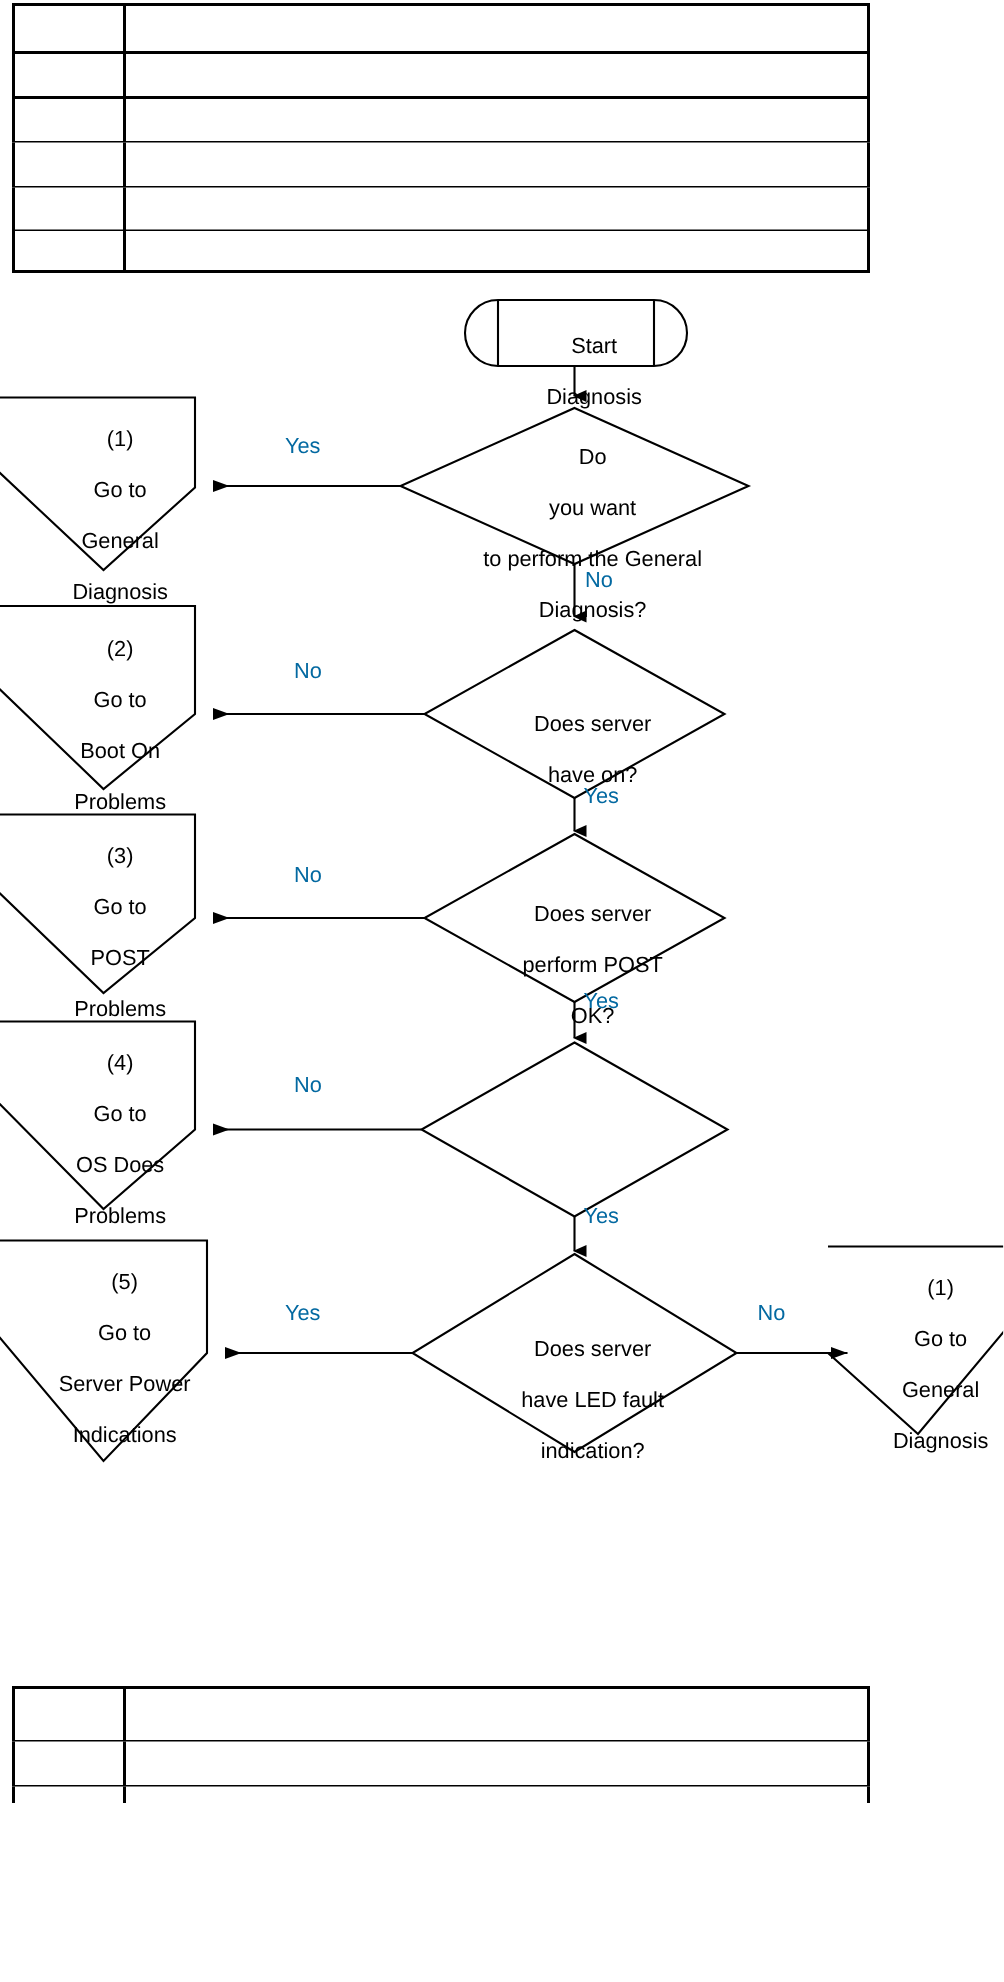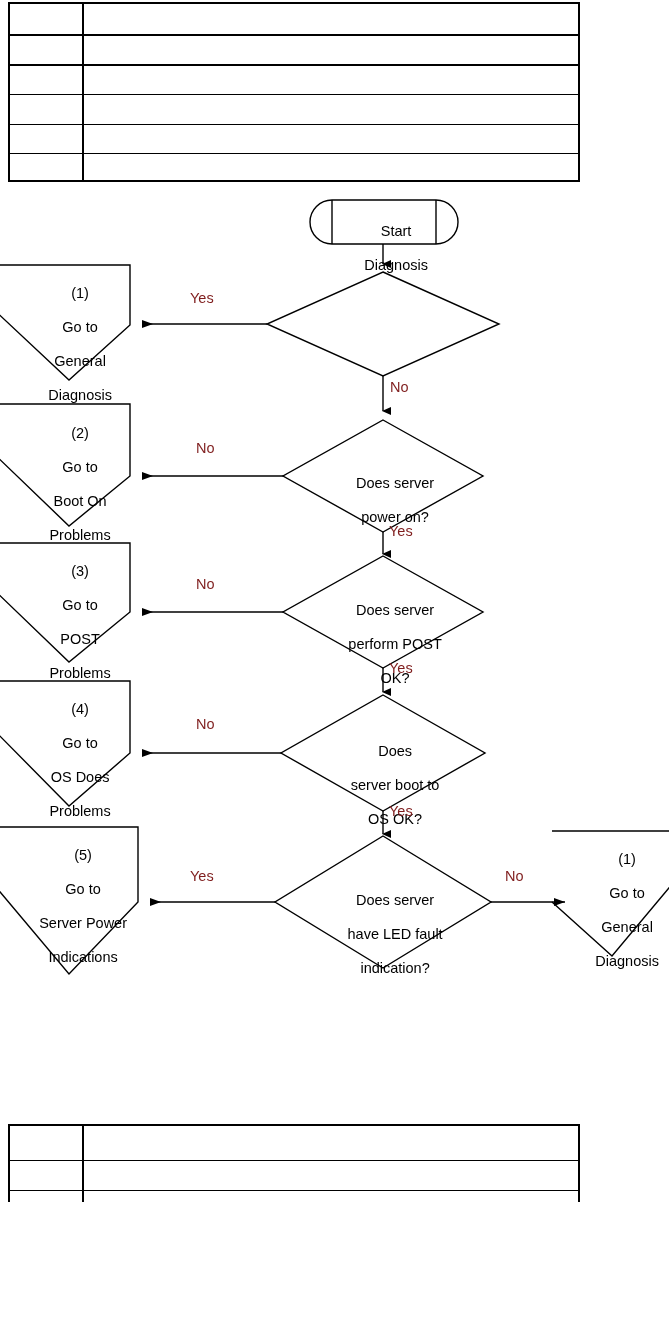--- a/index.html
+++ b/index.html
@@ -67,21 +67,21 @@
     line-height: 17px;
     color: #000000;
     white-space: pre;
     pointer-events: none;
   }
   .edge-label {
     position: absolute;
     font-family: "Liberation Sans", sans-serif;
     font-size: 14.5px;
     line-height: 16px;
-    color: #7f1d1d;
+    color: #0369a1;
     white-space: nowrap;
   }
 </style>
 </head>
 <body>
 
 <div id="page">
 
   <table class="doc-table" id="table-top">
     <tbody>
@@ -172,37 +172,38 @@
         <path d="M552,645 L679,645 L679,690 L612,770 L552,716"></path>
 
       </g>
     </svg>
 
     <div class="flow-text" style="left:320px; top:20px; width:128px;">
       <span>Start</span><br>
       <span>Diagnosis</span>
     </div>
 
+    <div class="flow-text" style="left:268px; top:94px; width:230px;">
+      <span>Do</span><br>
+      <span>you want</span><br>
+      <span>to perform the General</span><br>
+      <span>Diagnosis?</span>
+    </div>
 
     <div class="flow-text" style="left:288px; top:272px; width:190px;">
       <span>Does server</span><br>
-      <span>power on?</span>
+      <span>have on?</span>
     </div>
 
     <div class="flow-text" style="left:288px; top:399px; width:190px;">
       <span>Does server</span><br>
       <span>perform POST</span><br>
       <span>OK?</span>
     </div>
 
-    <div class="flow-text" style="left:288px; top:540px; width:190px;">
-      <span>Does</span><br>
-      <span>server boot to</span><br>
-      <span>OS OK?</span>
-    </div>
 
     <div class="flow-text" style="left:288px; top:689px; width:190px;">
       <span>Does server</span><br>
       <span>have LED fault</span><br>
       <span>indication?</span>
     </div>
 
     <div class="flow-text" style="left:6px; top:82px; width:124px;">
       <span>(1)</span><br>
       <span>Go to</span><br>

